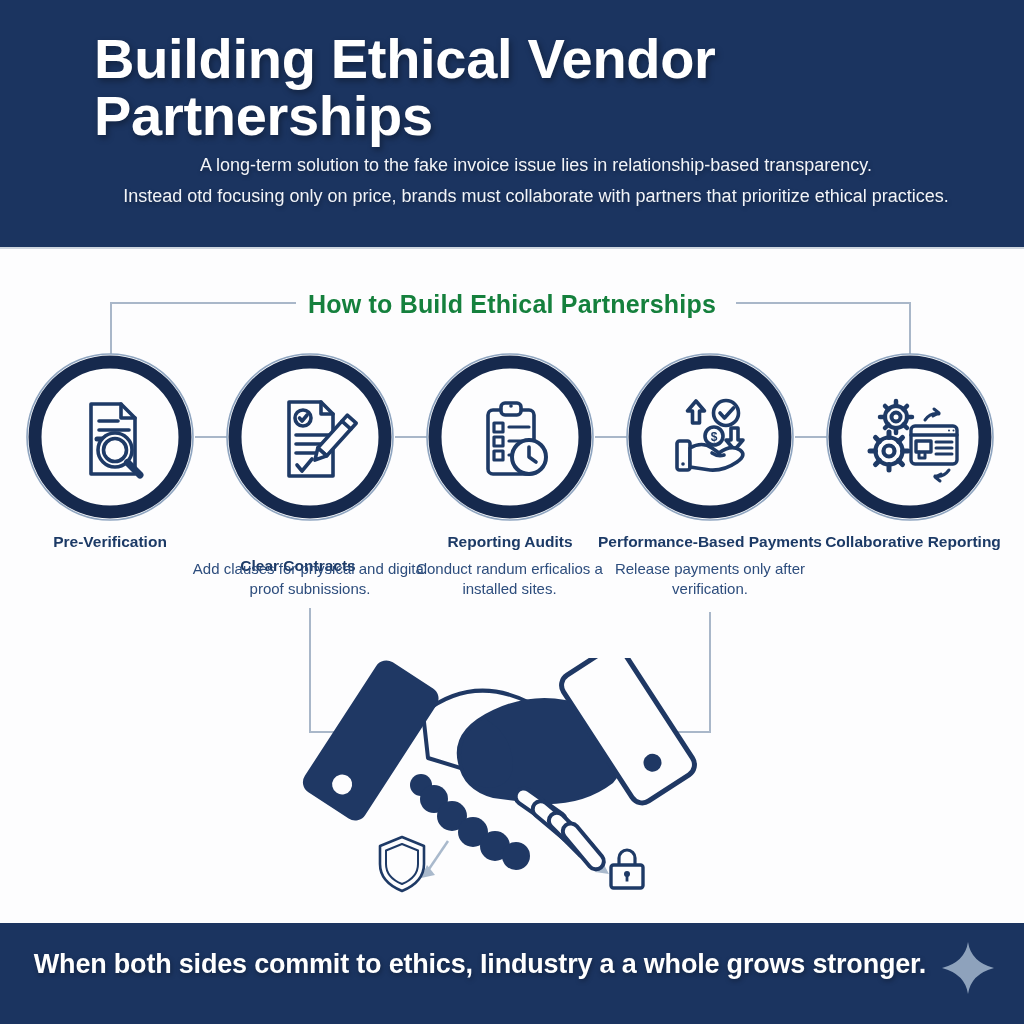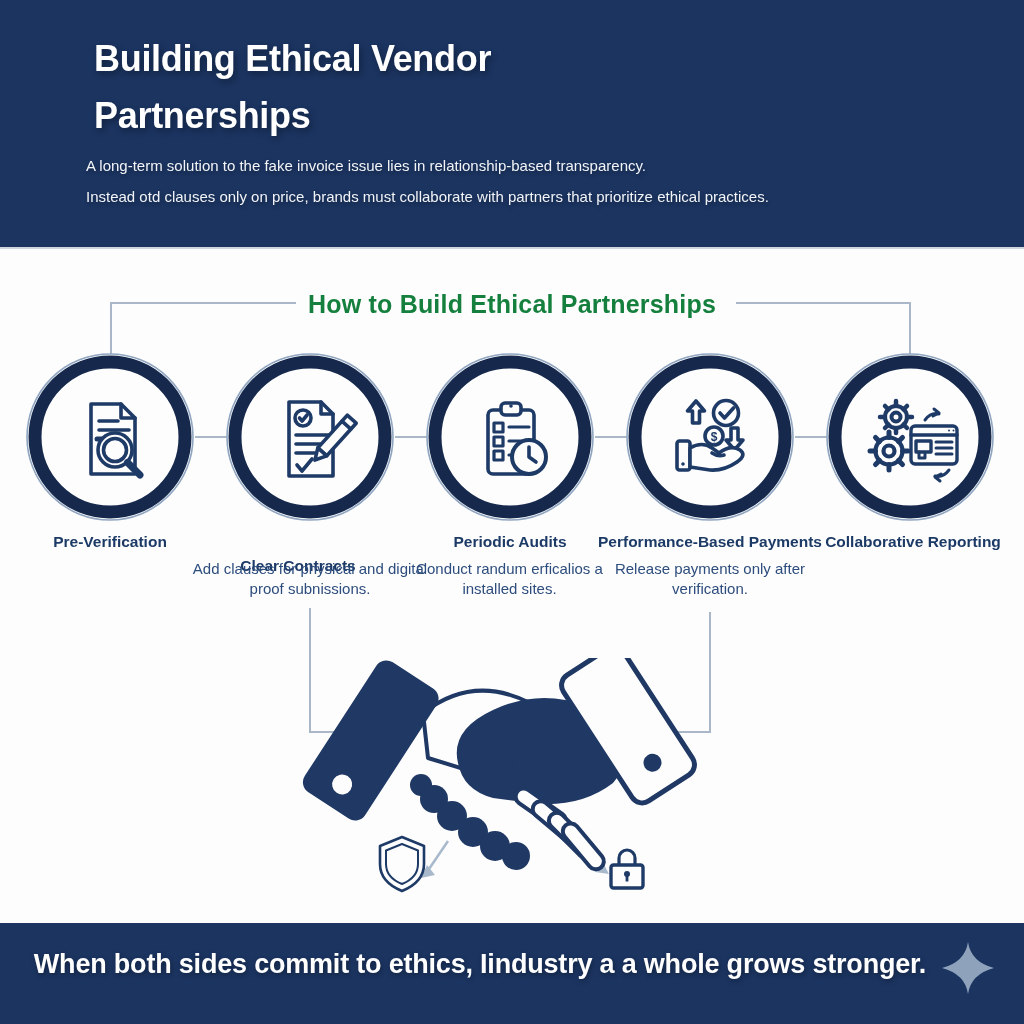--- a/index.html
+++ b/index.html
@@ -7,27 +7,28 @@
     position:relative;width:1024px;height:1024px;overflow:hidden;
     background:#fdfdfe;font-family:"Liberation Sans",sans-serif;
   }
   
   .hero{
     position:absolute;left:0;top:0;width:1024px;height:247px;
     background:#1b3460;border-bottom:2px solid #cfd6df;
   }
   .hero h1{
     position:absolute;left:94px;top:30px;margin:0;
-    font-size:36px;line-height:57px;font-weight:bold;color:#ffffff;
+    font-size:56px;line-height:57px;font-weight:bold;color:#ffffff;
     letter-spacing:-0.3px;text-shadow:2px 3px 6px rgba(0,0,0,0.35);
   }
   .hero .sub{
     position:absolute;left:86px;top:150px;margin:0;width:900px;
-    font-size:15px;line-height:31px;color:#f2f4f8;
+    font-size:18px;line-height:31px;color:#f2f4f8;
     text-shadow:1px 2px 4px rgba(0,0,0,0.3);
+    text-align:center;
   }
   .hero .sub span{display:block;}
   
   .section-heading{
     position:absolute;left:0;top:290px;width:1024px;margin:0;
     text-align:center;font-size:25px;font-weight:bold;color:#15803d;
     letter-spacing:0.2px;
   }
   .connectors{position:absolute;left:0;top:0;width:1024px;height:1024px;pointer-events:none;}
   .circle{
@@ -65,21 +66,21 @@
 
 <div class="canvas">
 
   <header class="hero">
     <h1>
       <span>Building Ethical Vendor</span>
       <span style="display:block">Partnerships</span>
     </h1>
     <p class="sub">
       <span>A long-term solution to the fake invoice issue lies in relationship-based transparency.</span>
-      <span>Instead otd clauses only on price, brands must collaborate with partners that prioritize ethical practices.</span>
+      <span>Instead otd focusing only on price, brands must collaborate with partners that prioritize ethical practices.</span>
     </p>
   </header>
 
   <h2 class="section-heading">How to Build Ethical Partnerships</h2>
 
   <svg class="connectors" viewBox="0 0 1024 1024">
     <g stroke="#a9b7c9" stroke-width="2" fill="none">
 
       <polyline points="296,303 111,303 111,354"></polyline>
       <polyline points="736,303 910,303 910,354"></polyline>
@@ -235,21 +236,21 @@
             <path d="M71 19 l5 4 l-6 3"></path>
           <path d="M86 80 q-6 8 -14 6"></path>
             <path d="M77 91 l-5 -4 l6 -3"></path>
         </g>
       </g>
     </svg>
   </div>
 
   <h3 class="step-title t1">Pre-Verification</h3>
   <h3 class="step-title t2">Clear Contracts</h3>
-  <h3 class="step-title t3">Periodic Audits</h3>
+  <h3 class="step-title t3">Reporting Audits</h3>
   <h3 class="step-title t4">Performance-Based Payments</h3>
   <h3 class="step-title t5">Collaborative Reporting</h3>
 
   <p class="step-desc d2">Add clauses for physical and digital proof subnissions.</p>
   <p class="step-desc d3">Conduct randum erficalios a installed sites.</p>
   <p class="step-desc d4">Release payments only after verification.</p>
 
   <svg class="art" style="left:288px;top:658px;" width="420" height="235" viewBox="0 0 420 235">
 
     <path d="M135 55 Q185 16 242 45 L260 62 L228 127 L140 100 Z" fill="#fdfdfe" stroke="#1f3864" stroke-width="4" stroke-linejoin="round"></path>

